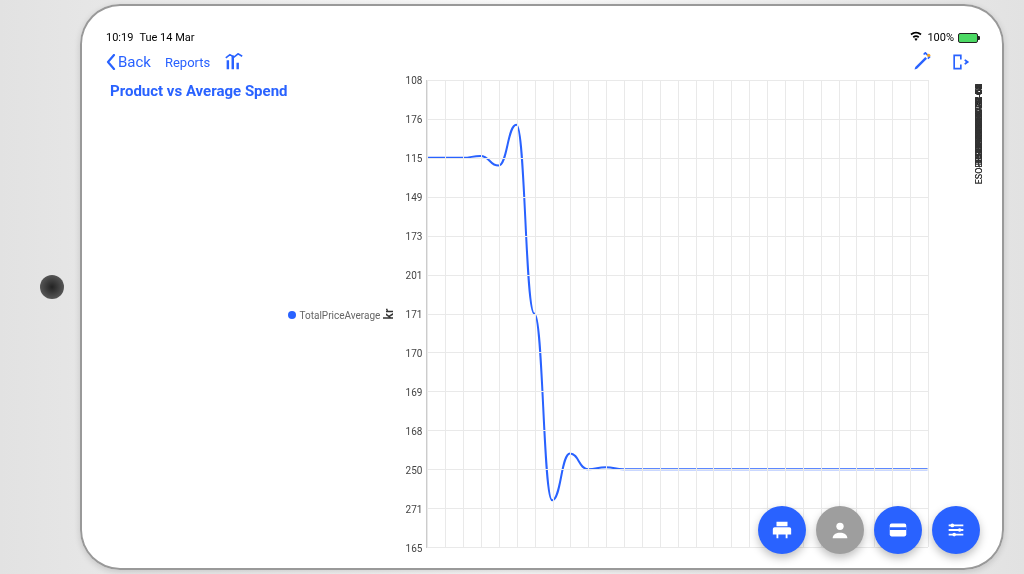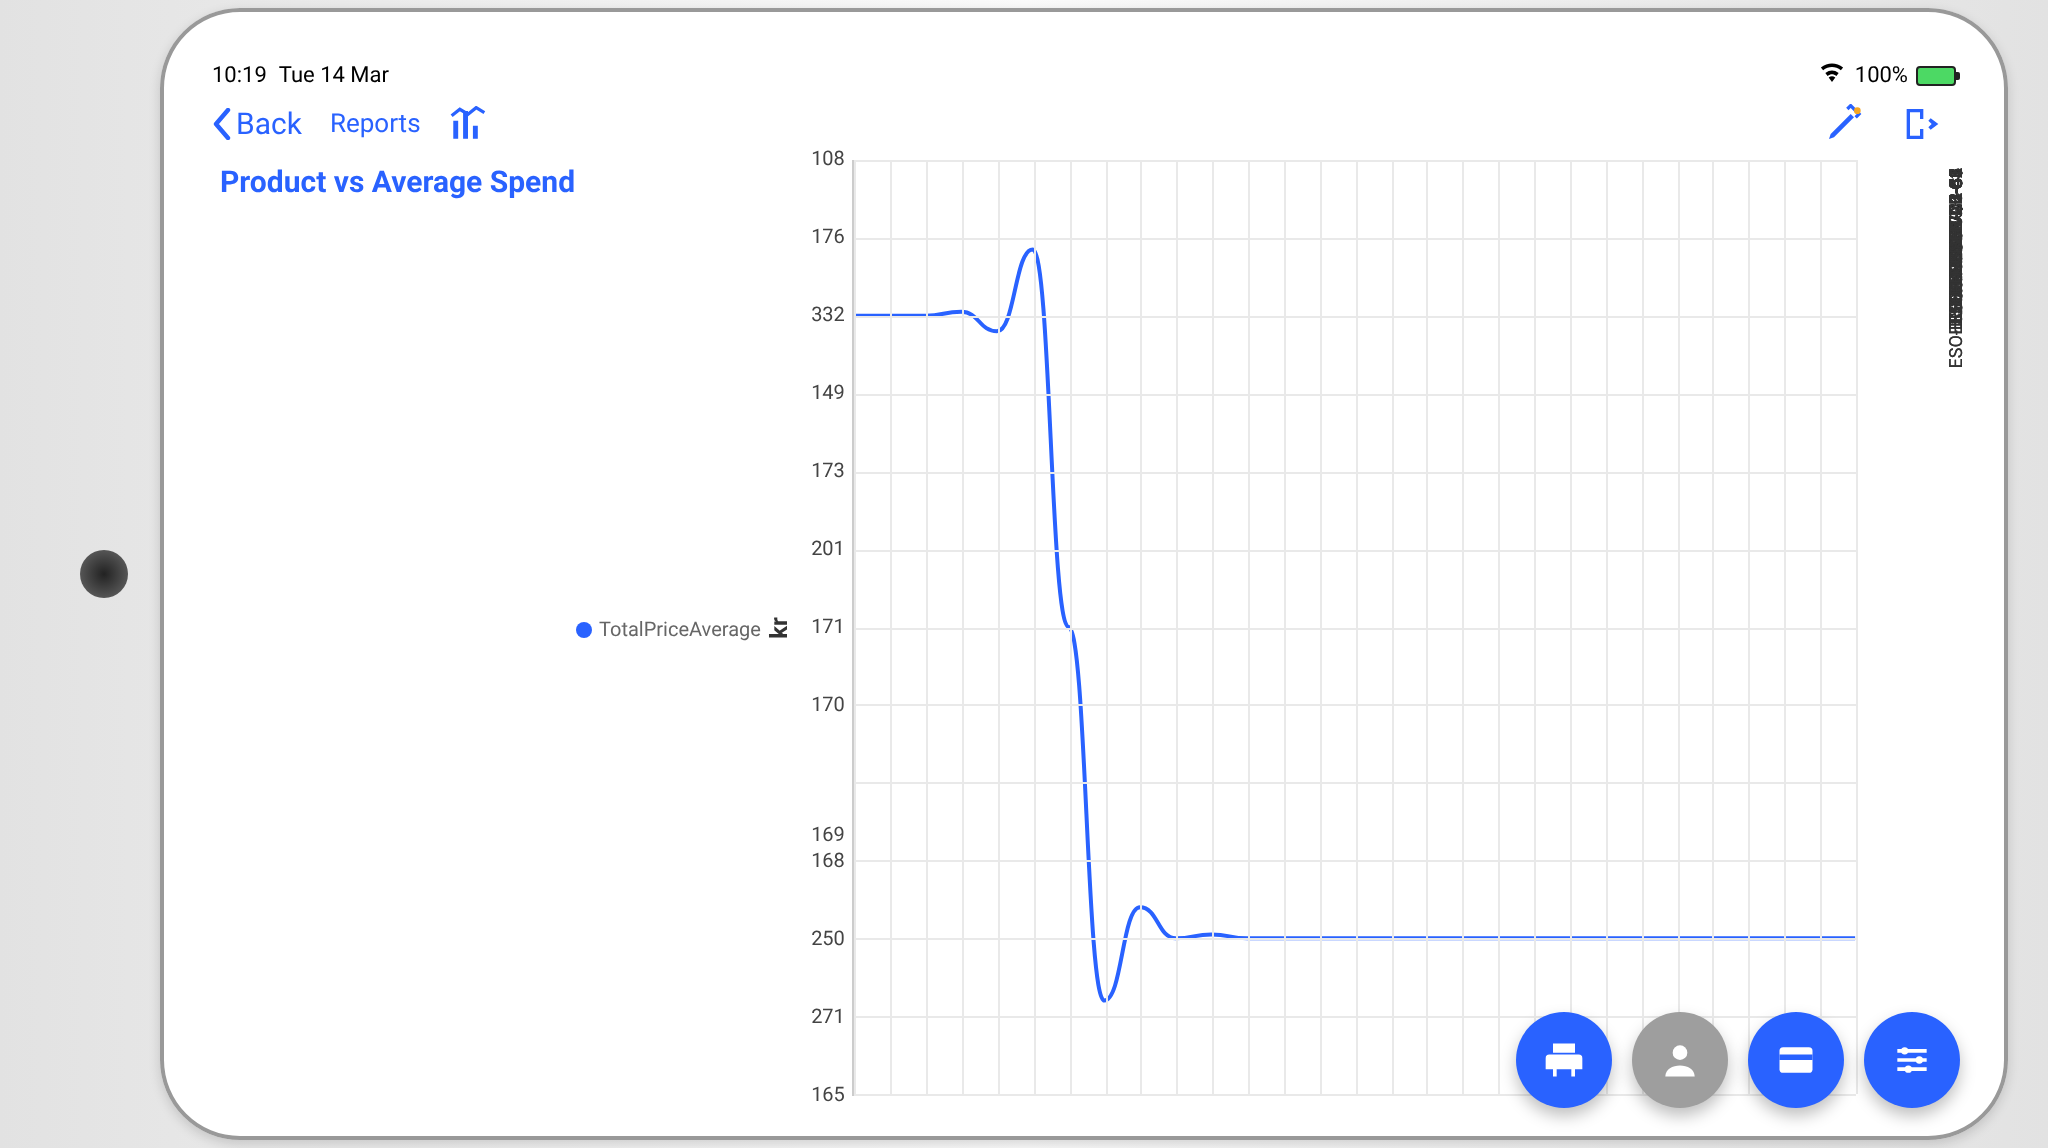--- a/index.html
+++ b/index.html
@@ -149,27 +149,27 @@
 
         <div class="plot-row">
           <div class="ylabel">
             <span>kr</span>
           </div>
           <div class="yticks" id="yticks">
               <div style="top: 100%;">165</div>
               <div style="top: 91.6667%;">271</div>
               <div style="top: 83.3333%;">250</div>
               <div style="top: 75%;">168</div>
-              <div style="top: 66.6667%; margin-top: 26px;">169</div>
+              <div style="top: 66.6667%;">169</div>
               <div style="top: 58.3333%;">170</div>
               <div style="top: 50%;">171</div>
               <div style="top: 41.6667%;">201</div>
               <div style="top: 33.3333%;">173</div>
               <div style="top: 25%;">149</div>
-              <div style="top: 16.6667%;">332</div>
+              <div style="top: 16.6667%;">115</div>
               <div style="top: 8.33333%;">176</div>
               <div style="top: 0%;">108</div>
             </div>
           <div class="plot" id="plot">
             <svg class="lineplot" id="line-svg" viewBox="0 0 1000 1000" preserveAspectRatio="none">
               <path id="series-path" class="series-path" d="M0 166.66666666666666 C 17.857142857142858 166.66666666666666 17.857142857142858 166.66666666666666 35.714285714285715 166.66666666666666 C 53.57142857142857 166.66666666666666 53.57142857142857 166.66666666666666 71.42857142857143 166.66666666666666 C 89.28571428571428 166.66666666666666 89.28571428571428 162.49999999999906 107.14285714285714 162.49999999999906 C 125 162.49999999999906 125 183.33333333333238 142.85714285714286 183.33333333333238 C 160.71428571428572 183.33333333333238 160.71428571428572 95.83333333333381 178.57142857142858 95.83333333333381 C 196.42857142857144 95.83333333333381 196.42857142857144 500 214.28571428571428 500 C 232.14285714285714 500 232.14285714285714 900.0000000000009 250 900.0000000000009 C 267.8571428571429 900.0000000000009 267.8571428571429 799.9999999999995 285.7142857142857 799.9999999999995 C 303.57142857142856 799.9999999999995 303.57142857142856 833.3333333333334 321.42857142857144 833.3333333333334 C 339.28571428571433 833.3333333333334 339.28571428571433 829.1666666666657 357.14285714285717 829.1666666666657 C 375 829.1666666666657 375 833.3333333333334 392.85714285714283 833.3333333333334 C 410.71428571428567 833.3333333333334 410.71428571428567 833.3333333333334 428.57142857142856 833.3333333333334 C 446.42857142857144 833.3333333333334 446.42857142857144 833.3333333333334 464.2857142857143 833.3333333333334 C 482.1428571428571 833.3333333333334 482.1428571428571 833.3333333333334 500 833.3333333333334 C 517.8571428571429 833.3333333333334 517.8571428571429 833.3333333333334 535.7142857142857 833.3333333333334 C 553.5714285714286 833.3333333333334 553.5714285714286 833.3333333333334 571.4285714285714 833.3333333333334 C 589.2857142857142 833.3333333333334 589.2857142857142 833.3333333333334 607.1428571428571 833.3333333333334 C 625 833.3333333333334 625 833.3333333333334 642.8571428571429 833.3333333333334 C 660.7142857142858 833.3333333333334 660.7142857142858 833.3333333333334 678.5714285714286 833.3333333333334 C 696.4285714285714 833.3333333333334 696.4285714285714 833.3333333333334 714.2857142857143 833.3333333333334 C 732.1428571428571 833.3333333333334 732.1428571428571 833.3333333333334 750 833.3333333333334 C 767.8571428571429 833.3333333333334 767.8571428571429 833.3333333333334 785.7142857142857 833.3333333333334 C 803.5714285714286 833.3333333333334 803.5714285714286 833.3333333333334 821.4285714285714 833.3333333333334 C 839.2857142857142 833.3333333333334 839.2857142857142 833.3333333333334 857.1428571428571 833.3333333333334 C 875 833.3333333333334 875 833.3333333333334 892.8571428571429 833.3333333333334 C 910.7142857142858 833.3333333333334 910.7142857142858 833.3333333333334 928.5714285714286 833.3333333333334 C 946.4285714285714 833.3333333333334 946.4285714285714 833.3333333333334 964.2857142857143 833.3333333333334 C 982.1428571428571 833.3333333333334 982.1428571428571 833.3333333333334 1000 833.3333333333334" vector-effect="non-scaling-stroke"></path>
             </svg>
           <div class="grid-h" style="top: 100%;"></div>
               <div class="grid-h" style="top: 91.6667%;"></div>
               <div class="grid-h" style="top: 83.3333%;"></div>

